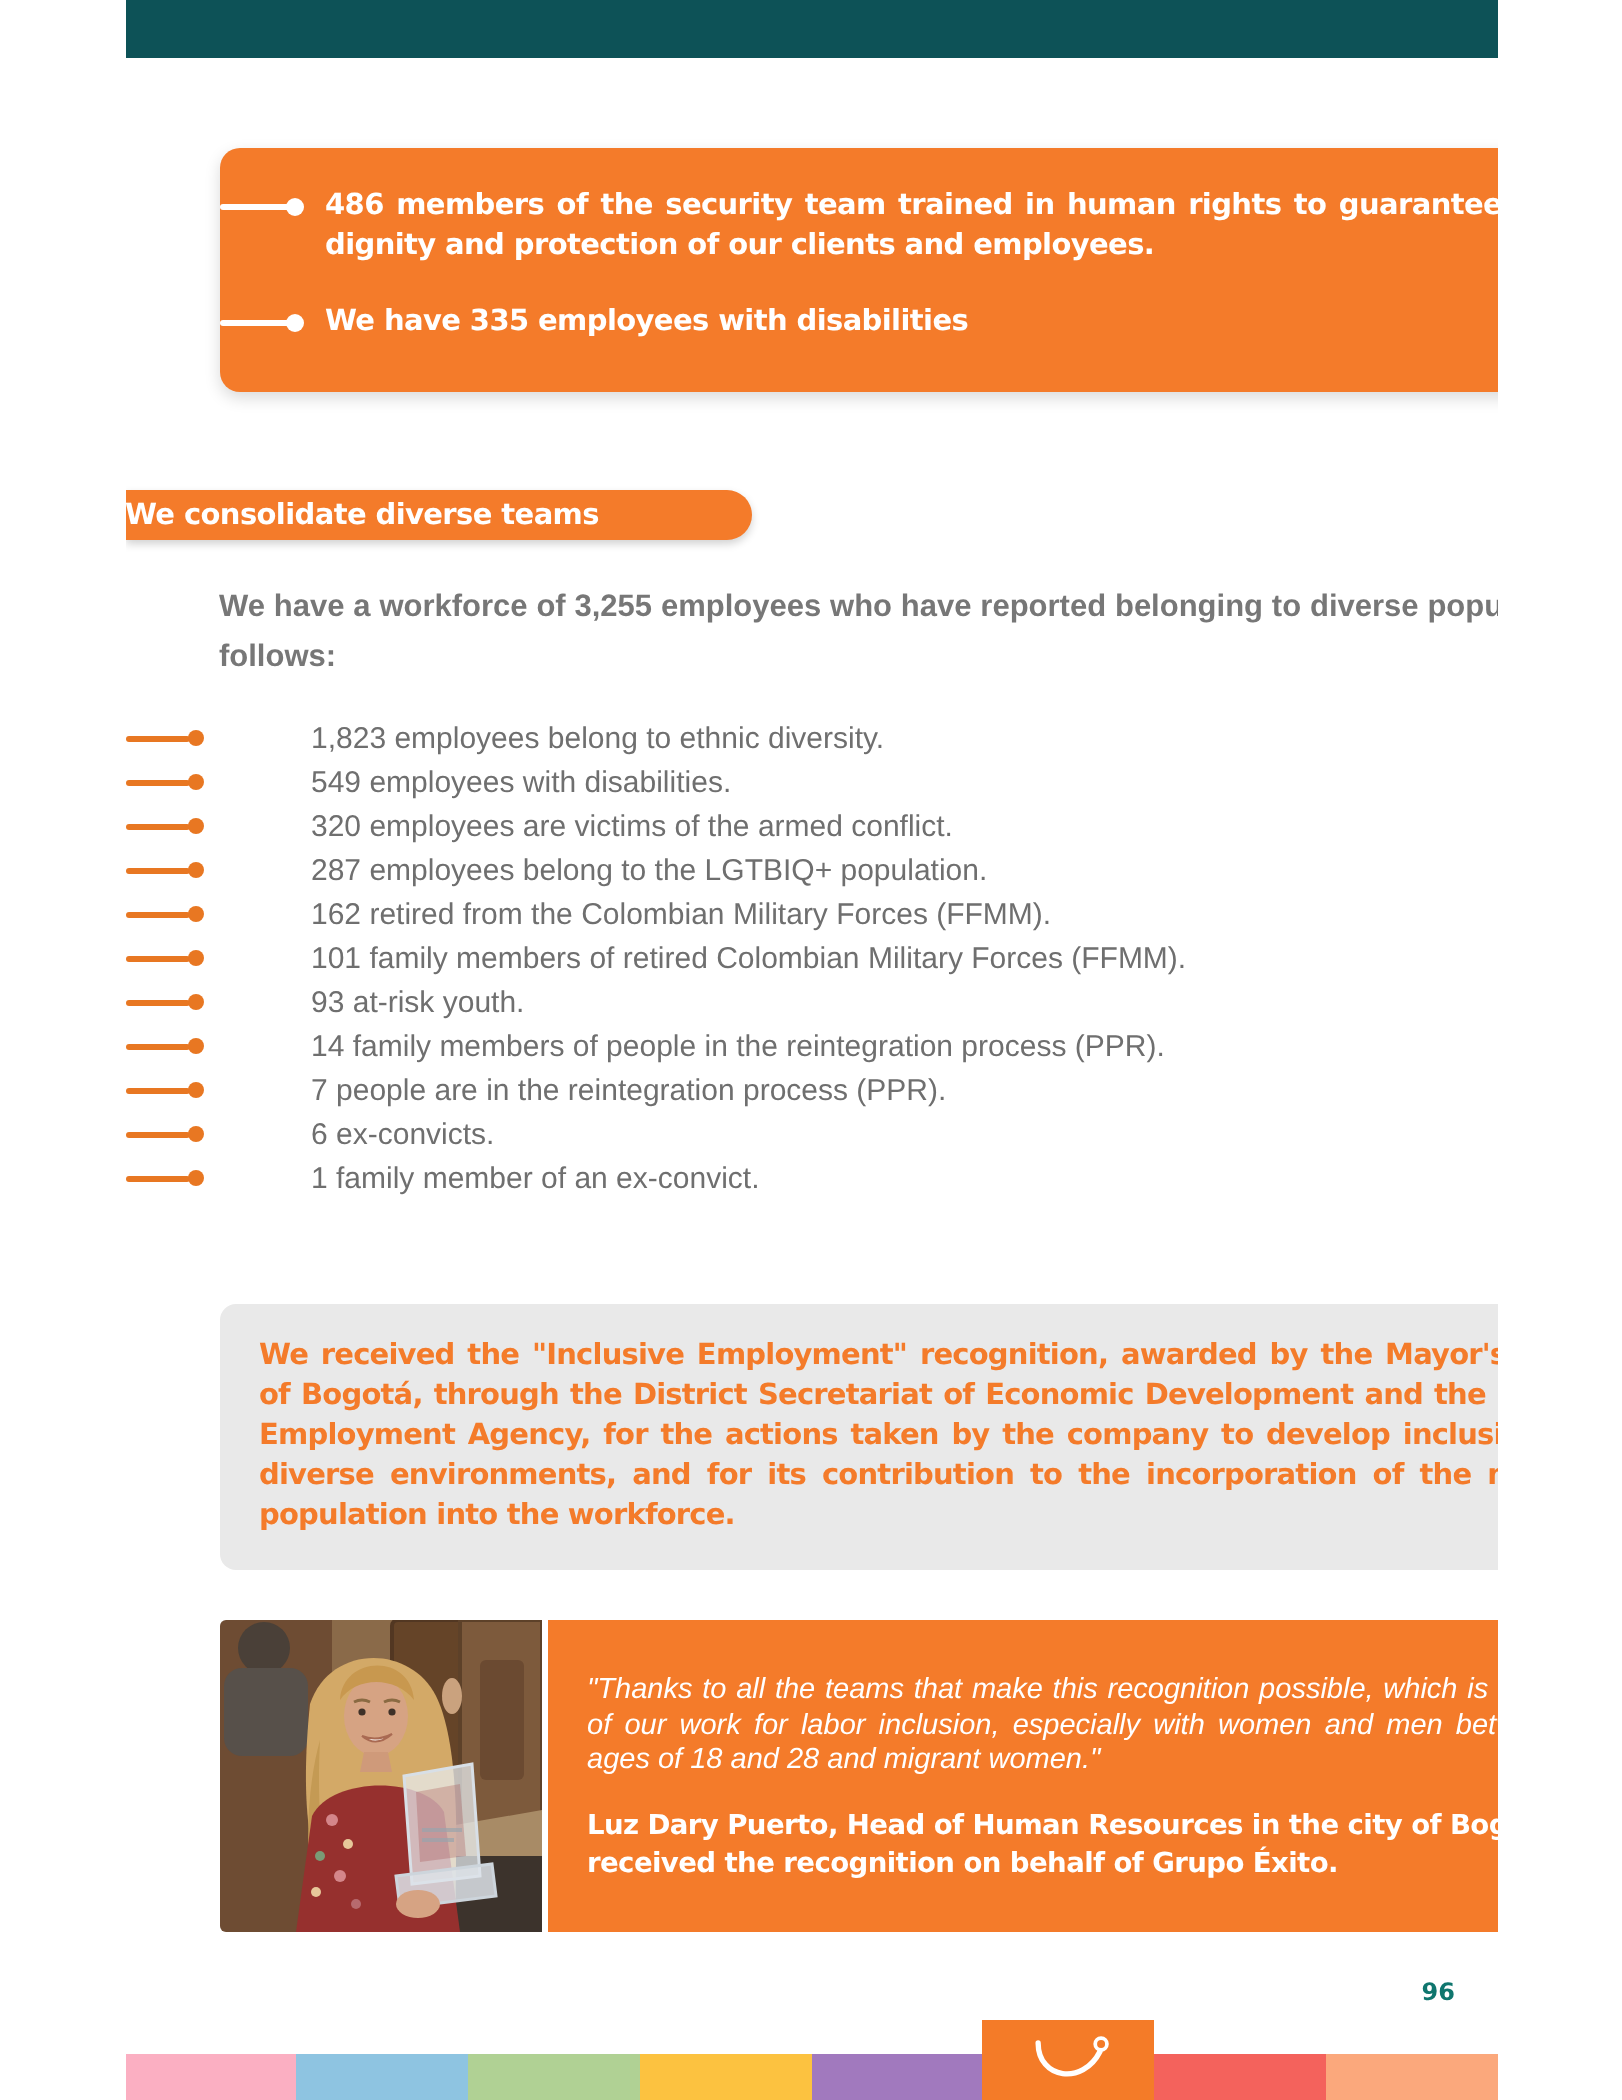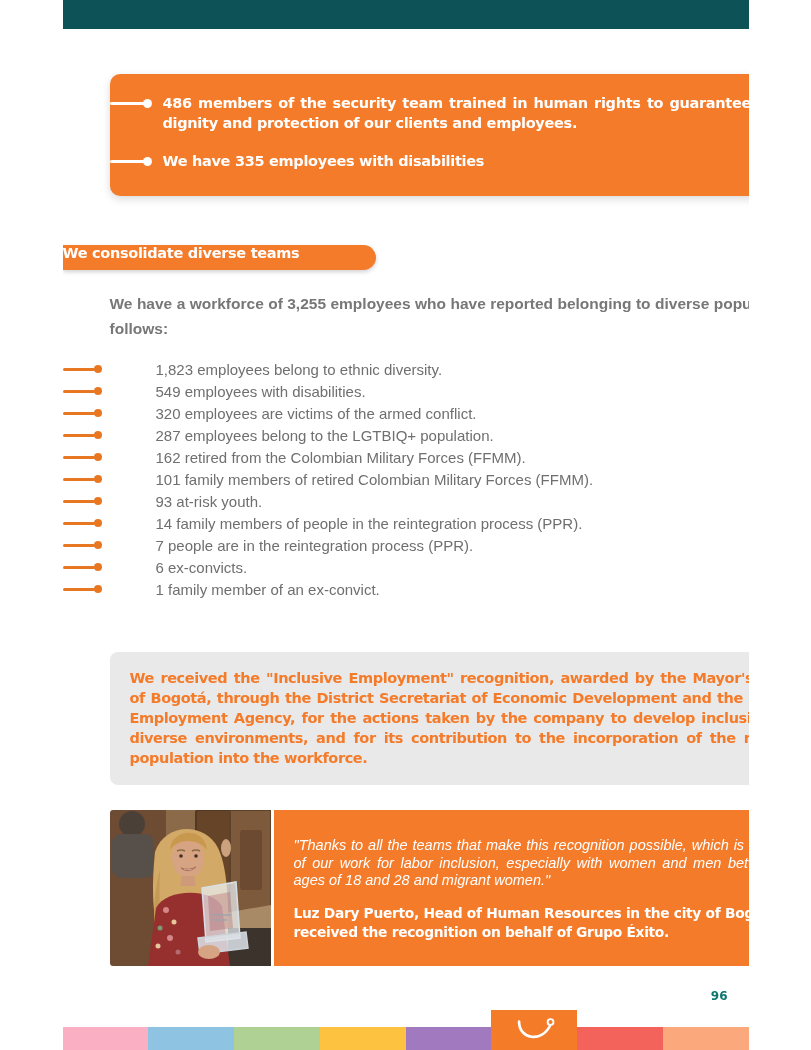--- a/index.html
+++ b/index.html
@@ -49,21 +49,21 @@
     content: ""; position: absolute; left: 33px; top: 0;
     width: 9px; height: 9px; border-radius: 50%; background: #ffffff;
   }
 
   
   .pill {
     position: absolute; top: 245px; left: 0;
     height: 25px; width: 313px;
     background: #f47b2a;
     border-radius: 0 13px 13px 0;
-    display: flex; 
+    display: flex; align-items: center;
     box-shadow: 0 2px 4px rgba(0,0,0,0.18);
   }
   .pill span {
     color: #ffffff;
     font-family: "DejaVu Sans", sans-serif;
     font-weight: bold;
     font-size: 14.5px;
     letter-spacing: -0.3px;
     white-space: nowrap;
   }

